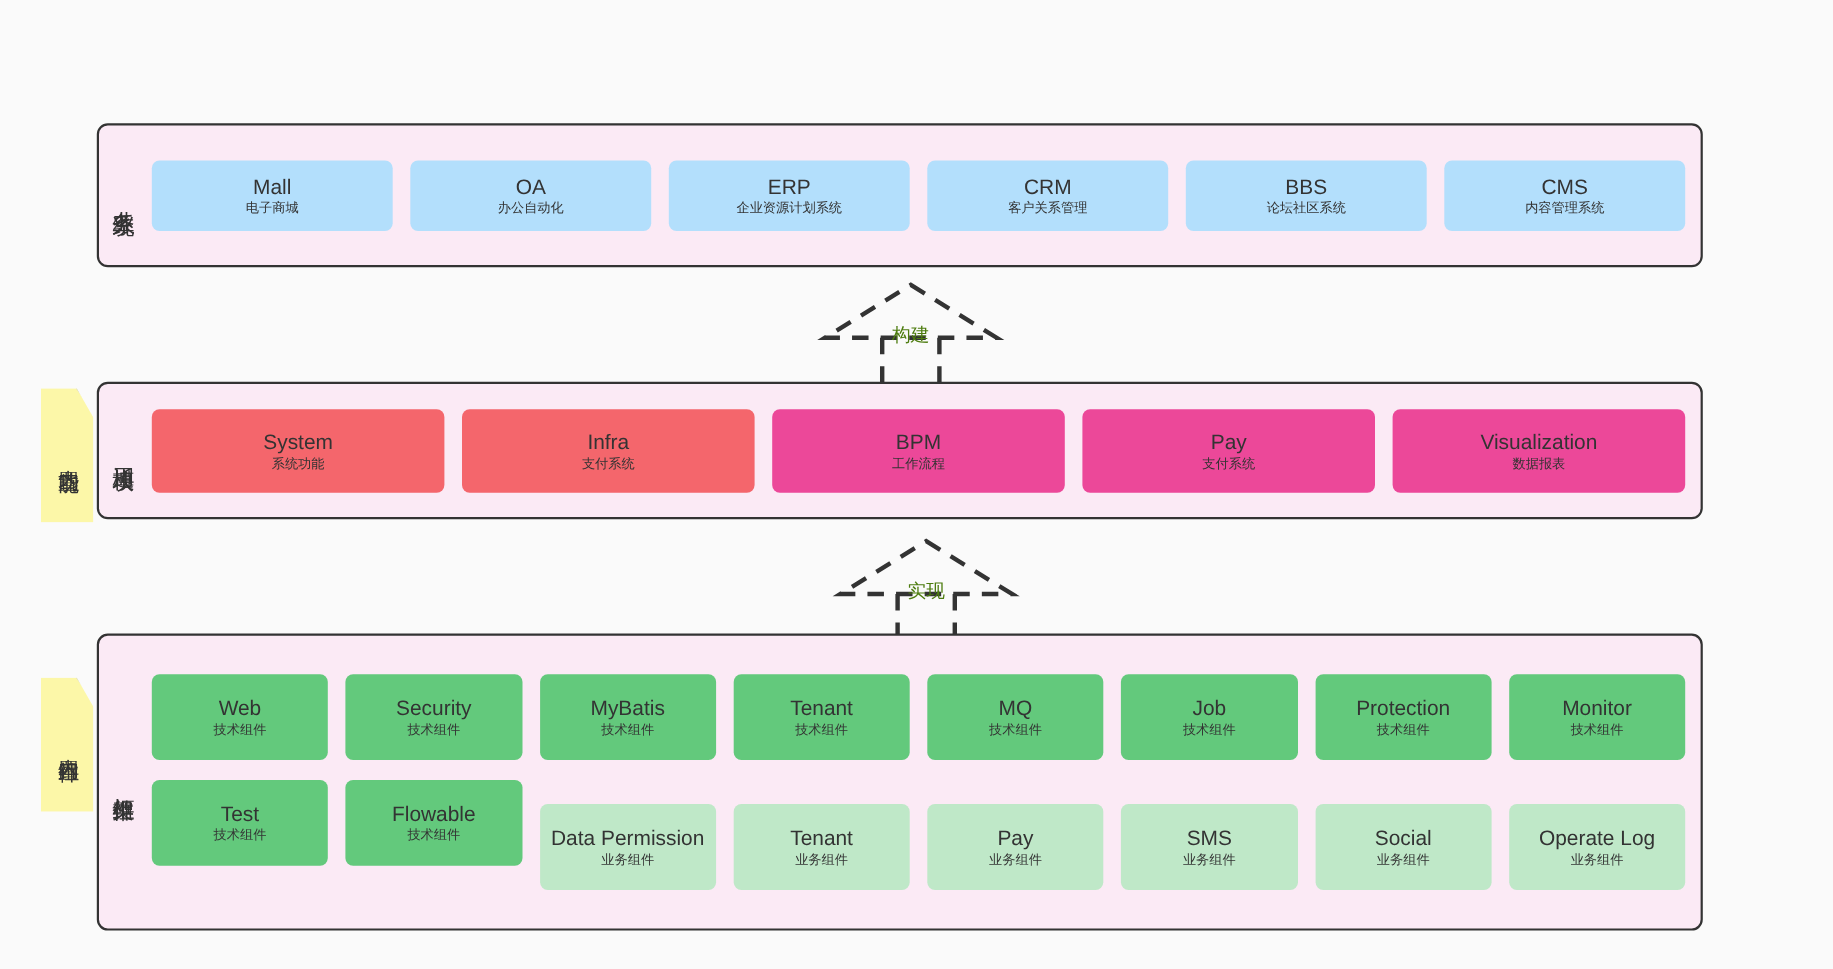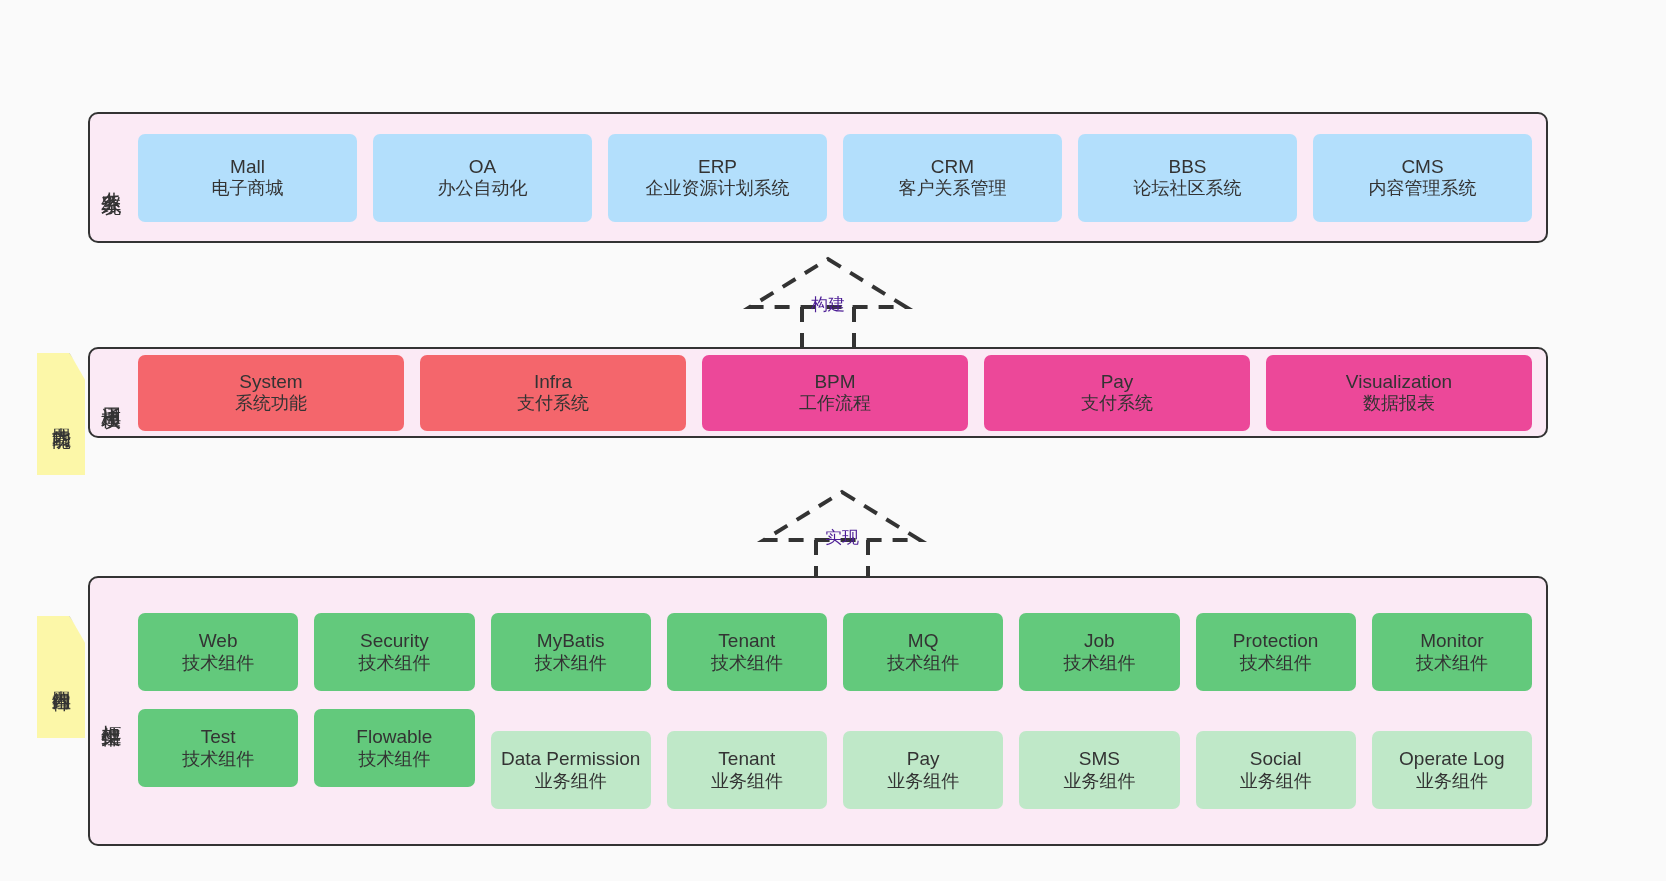--- a/index.html
+++ b/index.html
@@ -68,43 +68,43 @@
     text-align: center;
     line-height: 1.22;
     box-sizing: border-box;
     padding: 4px 6px;
   }
   .cell .en {
     font-size: 19px;
     color: #333333;
   }
   .cell .cn {
-    font-size: 18px;
+    font-size: 12px;
     color: #333333;
   }
 
   
   .c-blue       { background: #b3dffc; }
   .c-red        { background: #f4666c; }
   .c-pink       { background: #ec4899; }
   .c-green      { background: #63c97c; }
   .c-greenlight { background: #bfe8c8; margin-top: 22px; }
 
   
   #layer-business {
     left: 88px; top: 112px; width: 1460px; height: 131px;
   }
   #layer-modules {
-    left: 88px; top: 347px; width: 1460px; height: 91px;
+    left: 88px; top: 347px; width: 1460px; height: 125px;
   }
   #layer-framework {
     left: 88px; top: 576px; width: 1460px; height: 270px;
   }
 
-  #layer-business .layer-body .cell  { height: 88px; }
+  #layer-business .layer-body .cell  { height: 64px; }
   #layer-modules  .layer-body .cell  { height: 76px; }
   #layer-framework .layer-body .cell { height: 78px; }
 
   
   .note {
     position: absolute;
     width: 48px;
     background: #fcf7a8;
     box-sizing: border-box;
     font-size: 19px;
@@ -138,21 +138,21 @@
     height: 96px;
   }
   .arrow svg { display: block; overflow: visible; }
   .arrow .arrow-label {
     position: absolute;
     left: 0;
     right: 0;
     top: 38px;
     text-align: center;
     font-size: 17px;
-    color: #4c1d95;
+    color: #4d7c0f;
     background: transparent;
   }
   #arrow-build  { left: 748px; top: 255px; }
   #arrow-impl   { left: 762px; top: 488px; }
 </style>
 </head>
 <body>
 
 <div class="canvas">
 

